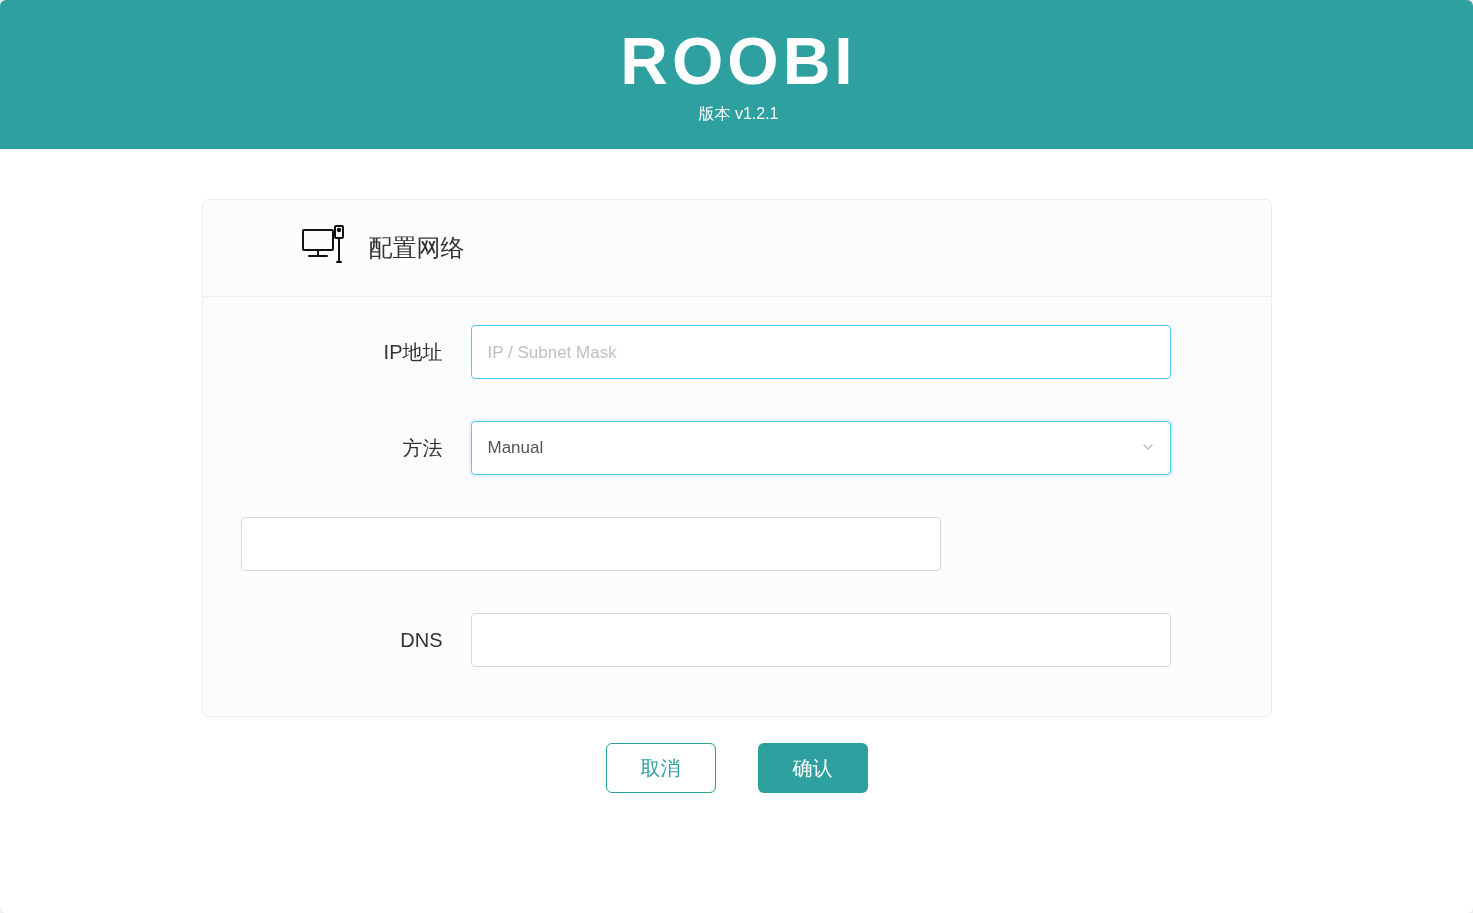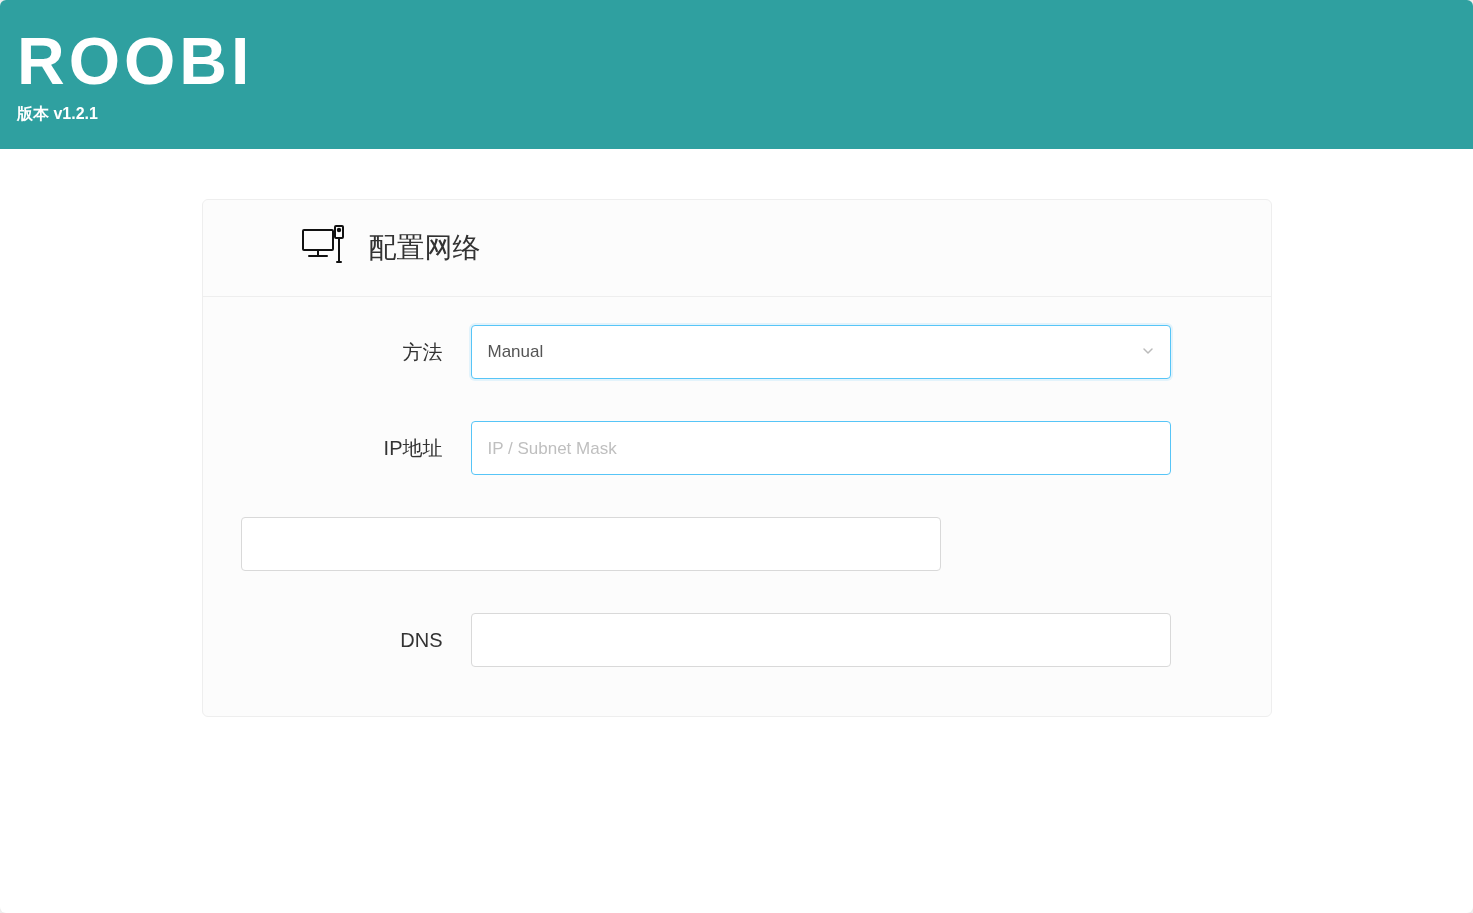--- a/index.html
+++ b/index.html
@@ -17,34 +17,34 @@
     background: #fff;
     box-shadow: 0 0 8px rgba(0,0,0,0.1);
     border-radius: 6px;
     overflow: hidden;
     display: flex;
     flex-direction: column;
   }
   .header {
     background: #2fa0a0;
     color: #fff;
-    text-align: left;
-    padding: 28px 0 24px 17px;
+    text-align: center;
+    padding: 28px 0 24px 4px;
   }
   .header .app-title {
     font-family: Impact, "Arial Black", sans-serif;
     font-size: 66px;
     letter-spacing: 4px;
     font-weight: 800;
     line-height: 1;
   }
   .header .version {
     font-size: 16px;
     margin-top: 10px;
-    font-weight: 700;
+    font-weight: 400;
   }
   .content {
     flex: 1;
     padding: 50px 0 60px 0;
   }
   .card {
     width: 1070px;
     margin: 0 auto;
     background: #fcfcfc;
     border-radius: 6px;
@@ -56,21 +56,21 @@
     padding: 22px 38px 22px 96px;
     border-bottom: 1px solid #eee;
     gap: 22px;
   }
   .card-header svg {
     width: 48px;
     height: 48px;
     flex-shrink: 0;
   }
   .card-title {
-    font-size: 28px;
+    font-size: 24px;
     color: #333;
     font-weight: 500;
   }
   .card-body {
     padding: 28px 38px 40px 38px;
   }
   .form-row {
     display: flex;
     align-items: center;
     margin-bottom: 42px;
@@ -169,51 +169,59 @@
             <line x1="40" y1="16" x2="40" y2="40"></line>
             <line x1="38" y1="40" x2="42" y2="40"></line>
           </svg>
         </span>
         <span class="card-title">配置网络</span>
       </div>
 
       <div class="card-body">
 
         <div class="form-row">
+          <div class="form-label">IP地址</div>
+          <div class="form-control-wrap">
+            <input type="text" class="text-control active" placeholder="IP / Subnet Mask" style="">
+          </div>
+        </div>
+
+        <div class="form-row">
           <div class="form-label">方法</div>
           <div class="form-control-wrap">
             <div class="select-control">
               <span>Manual</span>
               <span class="chevron">
                 <svg width="12" height="12" viewBox="0 0 12 12">
                     <path d="M2 4 L6 8 L10 4" stroke="#bbb" stroke-width="1.5" fill="none" stroke-linecap="round" stroke-linejoin="round"></path>
                   </svg>
               </span>
             </div>
           </div>
         </div>
 
         <div class="form-row">
-          <div class="form-label">IP地址</div>
-          <div class="form-control-wrap">
-            <input type="text" class="text-control active" placeholder="IP / Subnet Mask" style="">
-          </div>
-        </div>
-
-        <div class="form-row">
           <div class="form-control-wrap">
             <input type="text" class="text-control" placeholder="" style="">
           </div>
         </div>
 
         <div class="form-row">
           <div class="form-label">DNS</div>
           <div class="form-control-wrap">
             <input type="text" class="text-control" placeholder="" style="">
           </div>
         </div>
 
       </div>
     </div>
 
+    <div class="footer-actions">
+      <div class="btn btn-cancel">
+        <span>取消</span>
+      </div>
+      <div class="btn btn-confirm">
+        <span>确认</span>
+      </div>
+    </div>
   </div>
 
 </div>
 
 </body></html>

